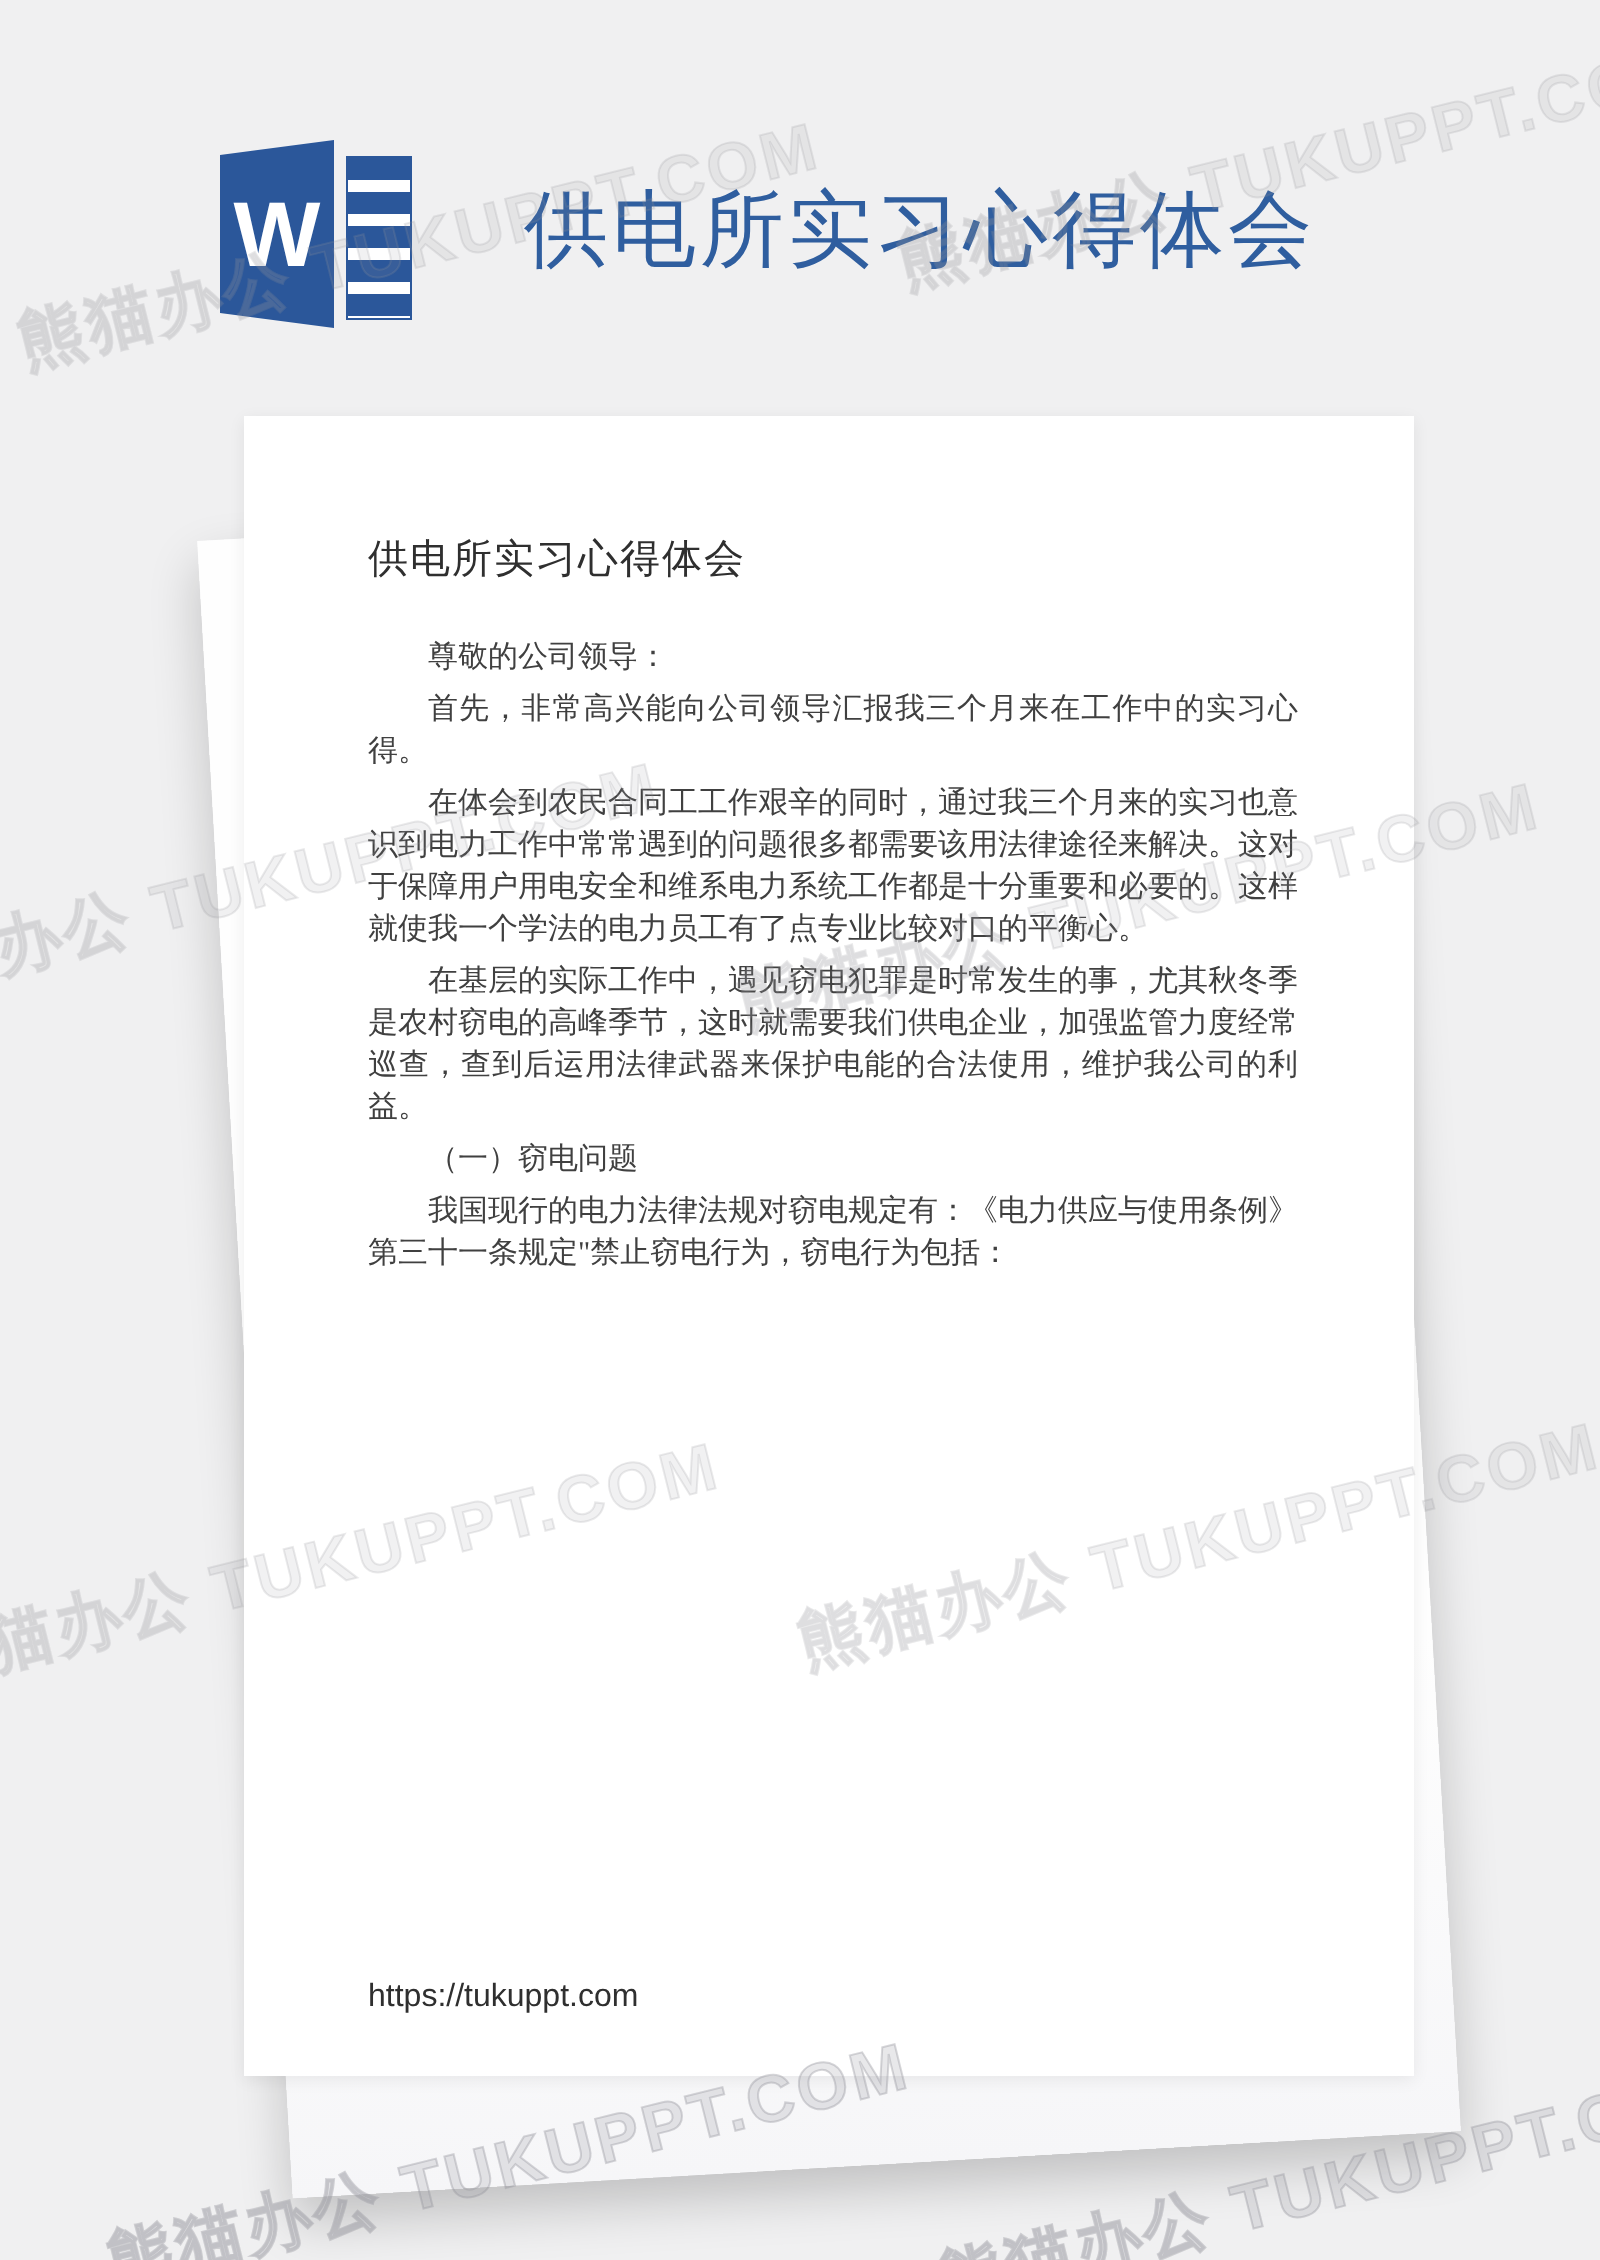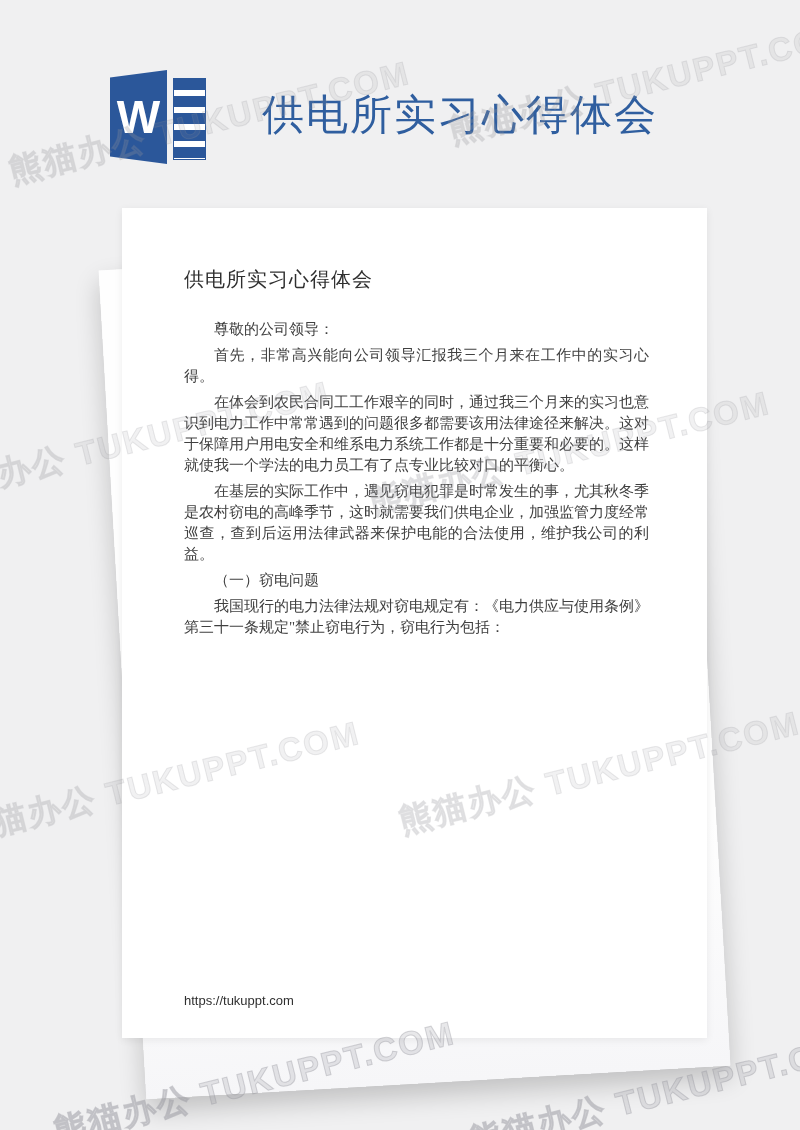--- a/index.html
+++ b/index.html
@@ -60,21 +60,21 @@
     font-size:20px;font-weight:500;letter-spacing:1px;
     color:#2f2f2f;
   }
   .para{
     margin:0 12px 5px 0;
     font-size:15px;line-height:21px;
     text-indent:2em;text-align:justify;
   }
   .doc-footer{
     position:absolute;left:62px;bottom:30px;
-    font-size:13px;color:#2f2f2f;
+    font-size:16px;color:#2f2f2f;
     font-family:"Liberation Sans", sans-serif;
   }
 
   
   .wm-layer{position:absolute;inset:0;z-index:3;pointer-events:none;}
   .wm{
     position:absolute;white-space:nowrap;
     font-size:33px;font-weight:700;
     font-family:"Liberation Sans", sans-serif;
     transform:rotate(-14deg);transform-origin:left center;

